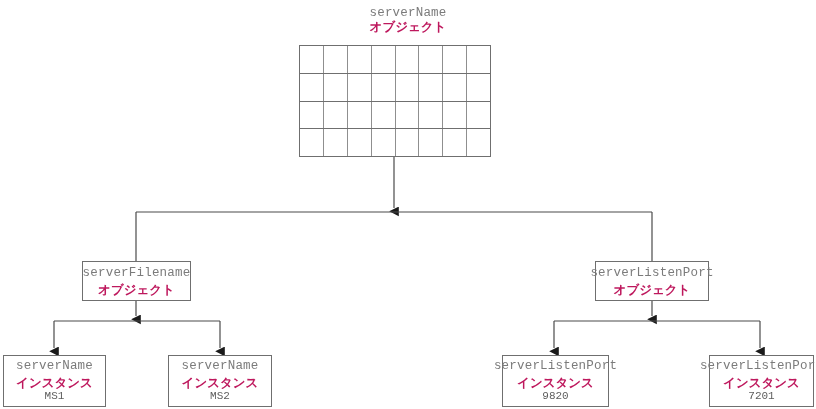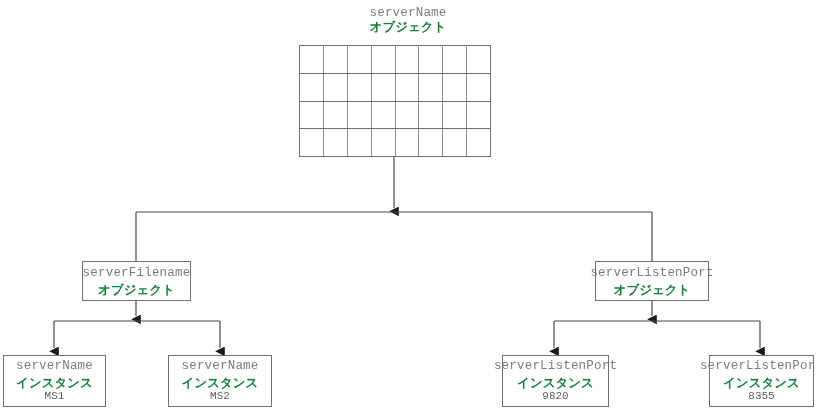--- a/index.html
+++ b/index.html
@@ -37,21 +37,21 @@
   .mono-label {
     font-family: "Liberation Mono", "DejaVu Sans Mono", monospace;
     font-size: 12.5px;
     color: #7b7b7b;
     letter-spacing: 0.2px;
     white-space: nowrap;
   }
   .jp-label {
     font-family: "DejaVu Sans", sans-serif;
     font-size: 12.5px;
-    color: #15803d;
+    color: #be185d;
     font-weight: 600;
     white-space: nowrap;
   }
   .val-label {
     font-family: "Liberation Mono", "DejaVu Sans Mono", monospace;
     font-size: 11px;
     color: #5d5d5d;
     white-space: nowrap;
   }
 
@@ -199,16 +199,16 @@
 
   <div class="node" style="left:502px; top:355px; width:107px; height:52px;">
     <div class="mono-label">serverListenPort</div>
     <div class="jp-label">インスタンス</div>
     <div class="val-label">9820</div>
   </div>
 
   <div class="node" style="left:709px; top:355px; width:105px; height:52px;">
     <div class="mono-label">serverListenPort</div>
     <div class="jp-label">インスタンス</div>
-    <div class="val-label">8355</div>
+    <div class="val-label">7201</div>
   </div>
 
 </div>
 
 </body></html>

